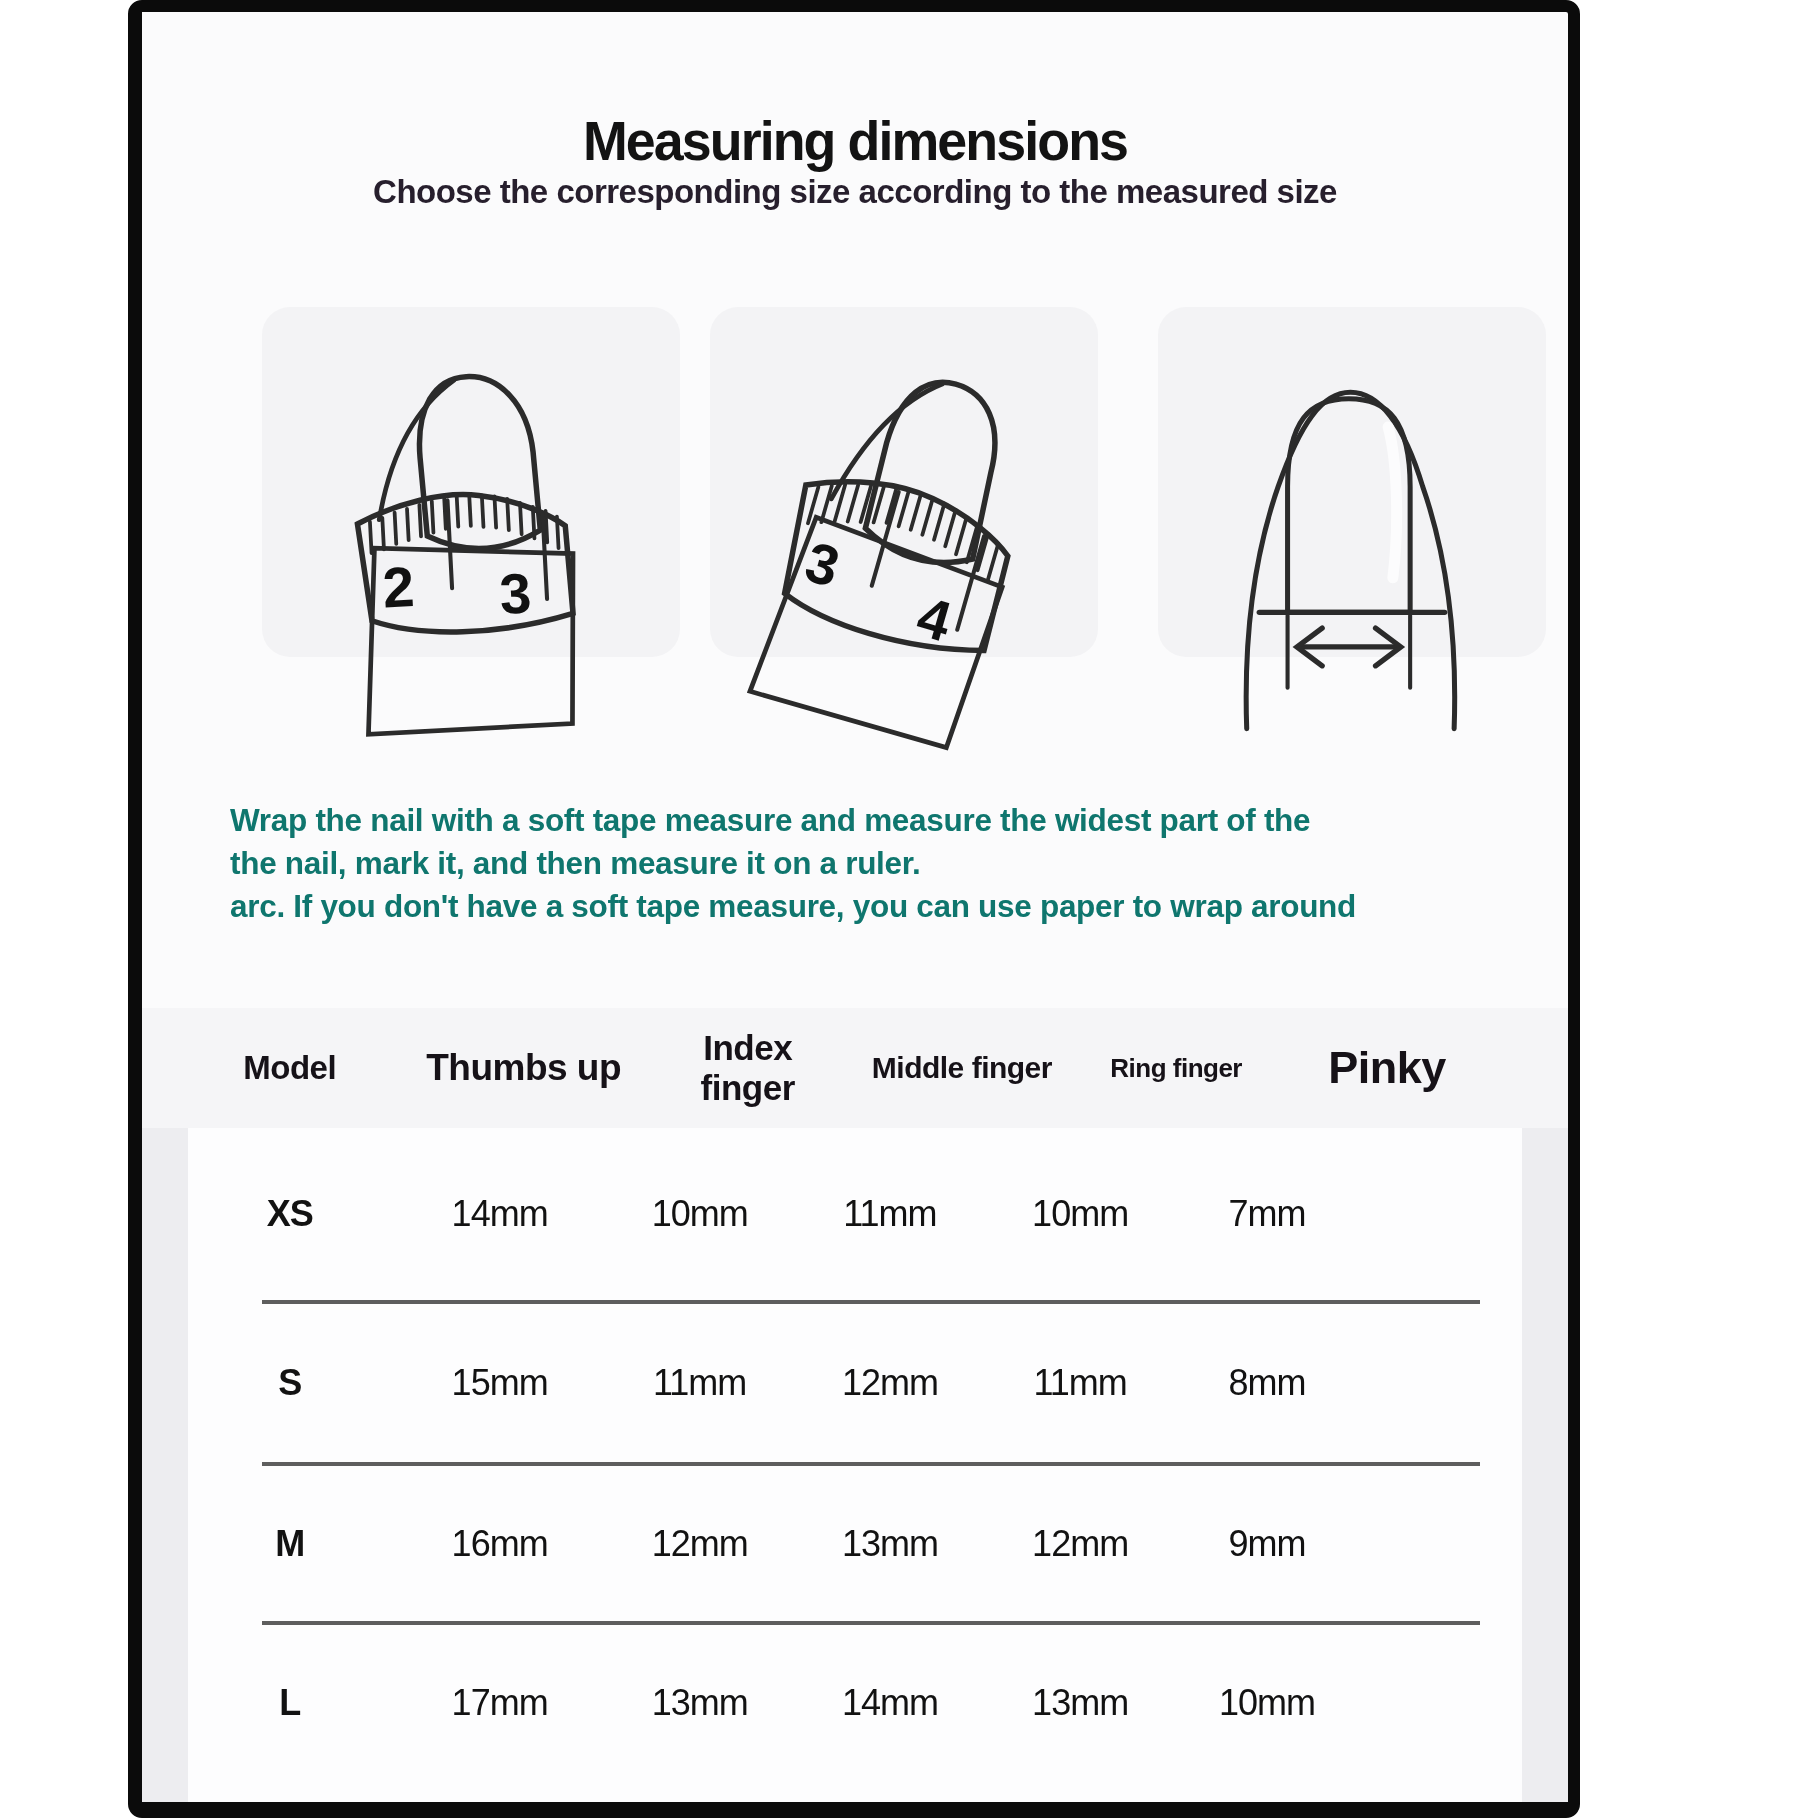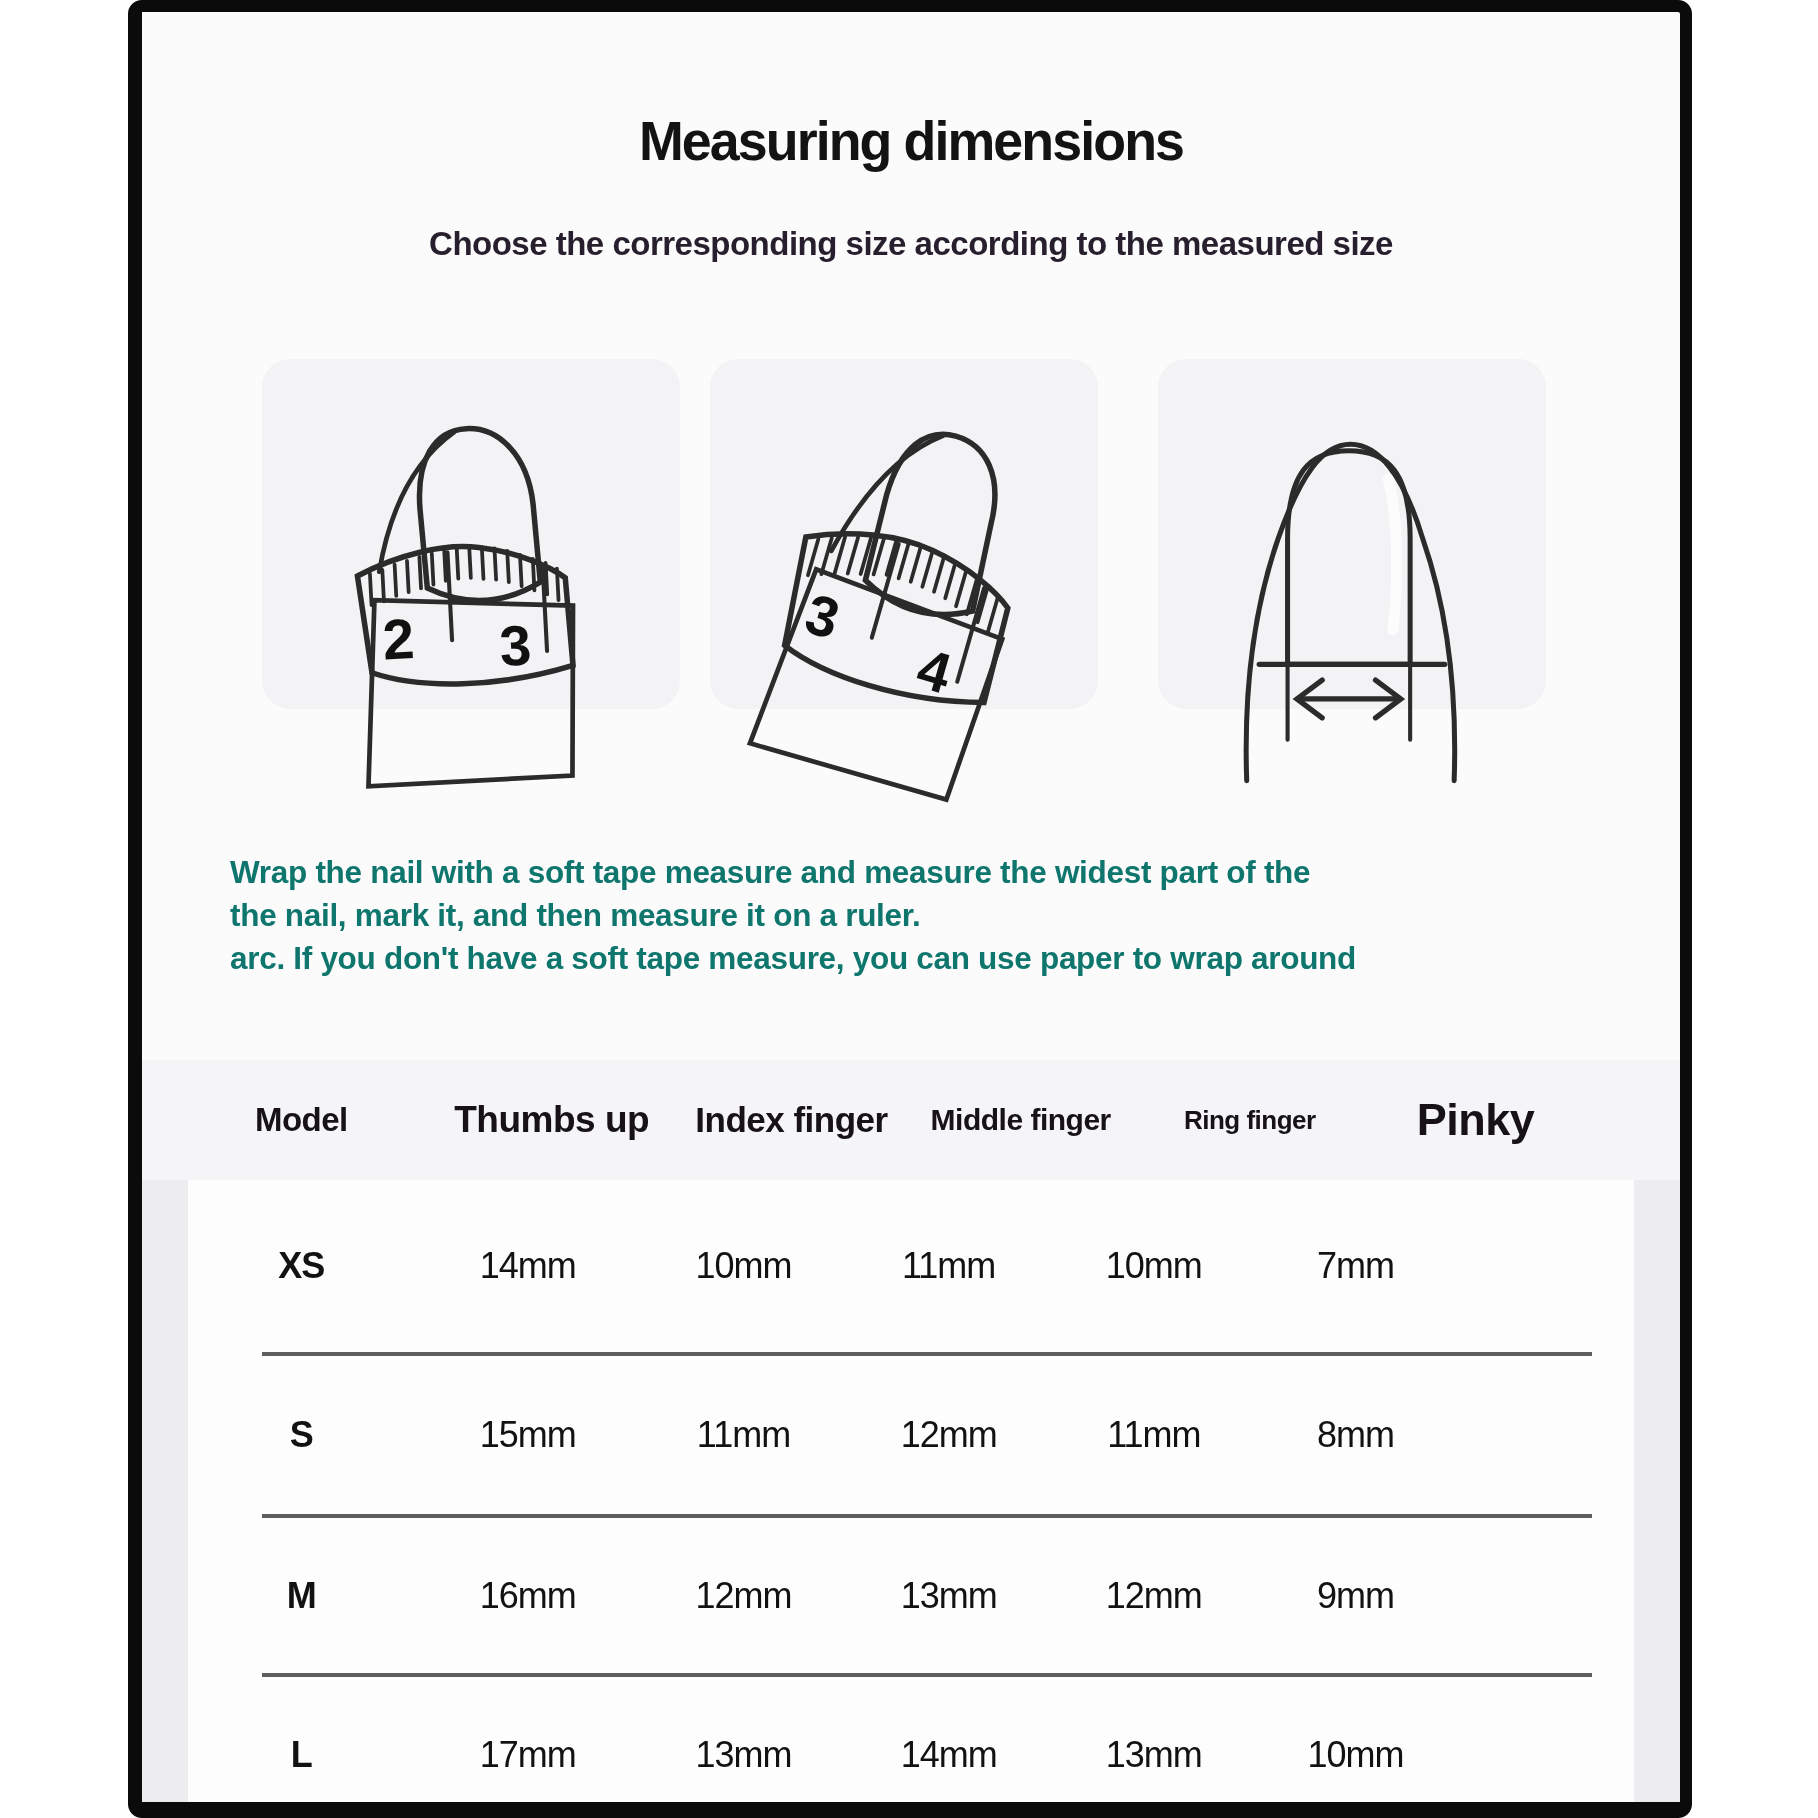--- a/index.html
+++ b/index.html
@@ -6,41 +6,40 @@
   body{
     width:1818px;height:1818px;
     background:#ffffff;
     font-family:"Liberation Sans","DejaVu Sans",sans-serif;
     position:relative;overflow:hidden;
     color:#141414;
   }
   
   .frame{
     position:absolute;left:128px;top:0;
-    width:1564px;height:1818px;
+    width:1452px;height:1818px;
     box-sizing:border-box;
     border:12px solid #0b0b0b;
     border-bottom-width:16px;
     border-left-width:14px;
     border-radius:14px;
     background:#fbfbfc;
     overflow:hidden;
   }
   .content{position:relative;width:100%;height:100%;}
 
   .title{
     margin-top:96px;
     text-align:center;
     font-size:56px;font-weight:800;
     letter-spacing:-2px;
     color:#131313;
     transform:scaleX(.96);
   }
   .subtitle{
-    margin-top:52px;
     text-align:center;
     font-size:33px;font-weight:700;
     letter-spacing:-0.5px;
     color:#271f2d;
   }
 
   
   .boxes{
     margin-top:96px;
     height:350px;

